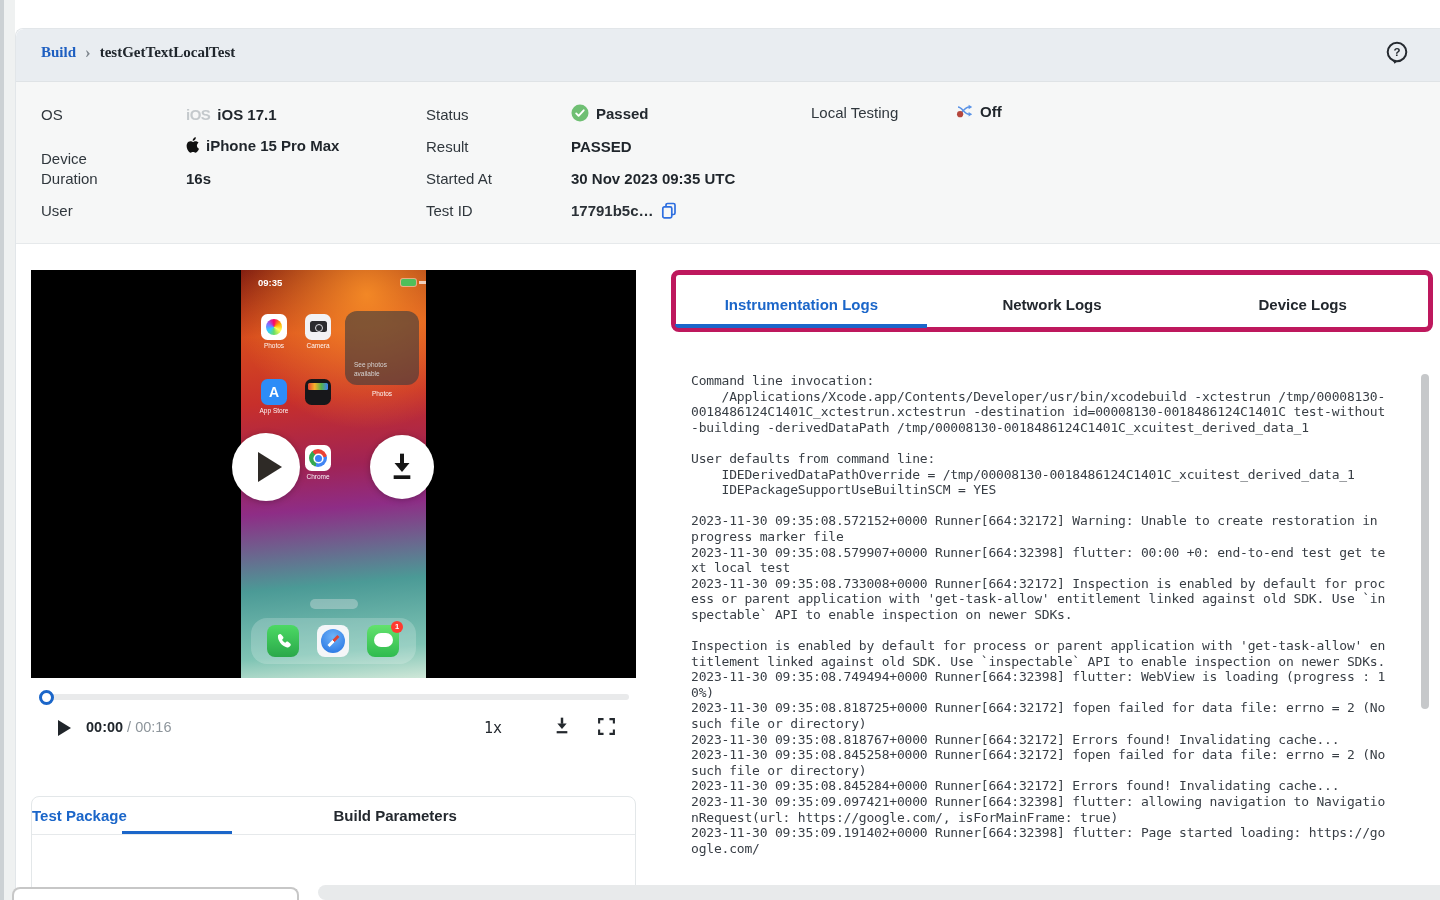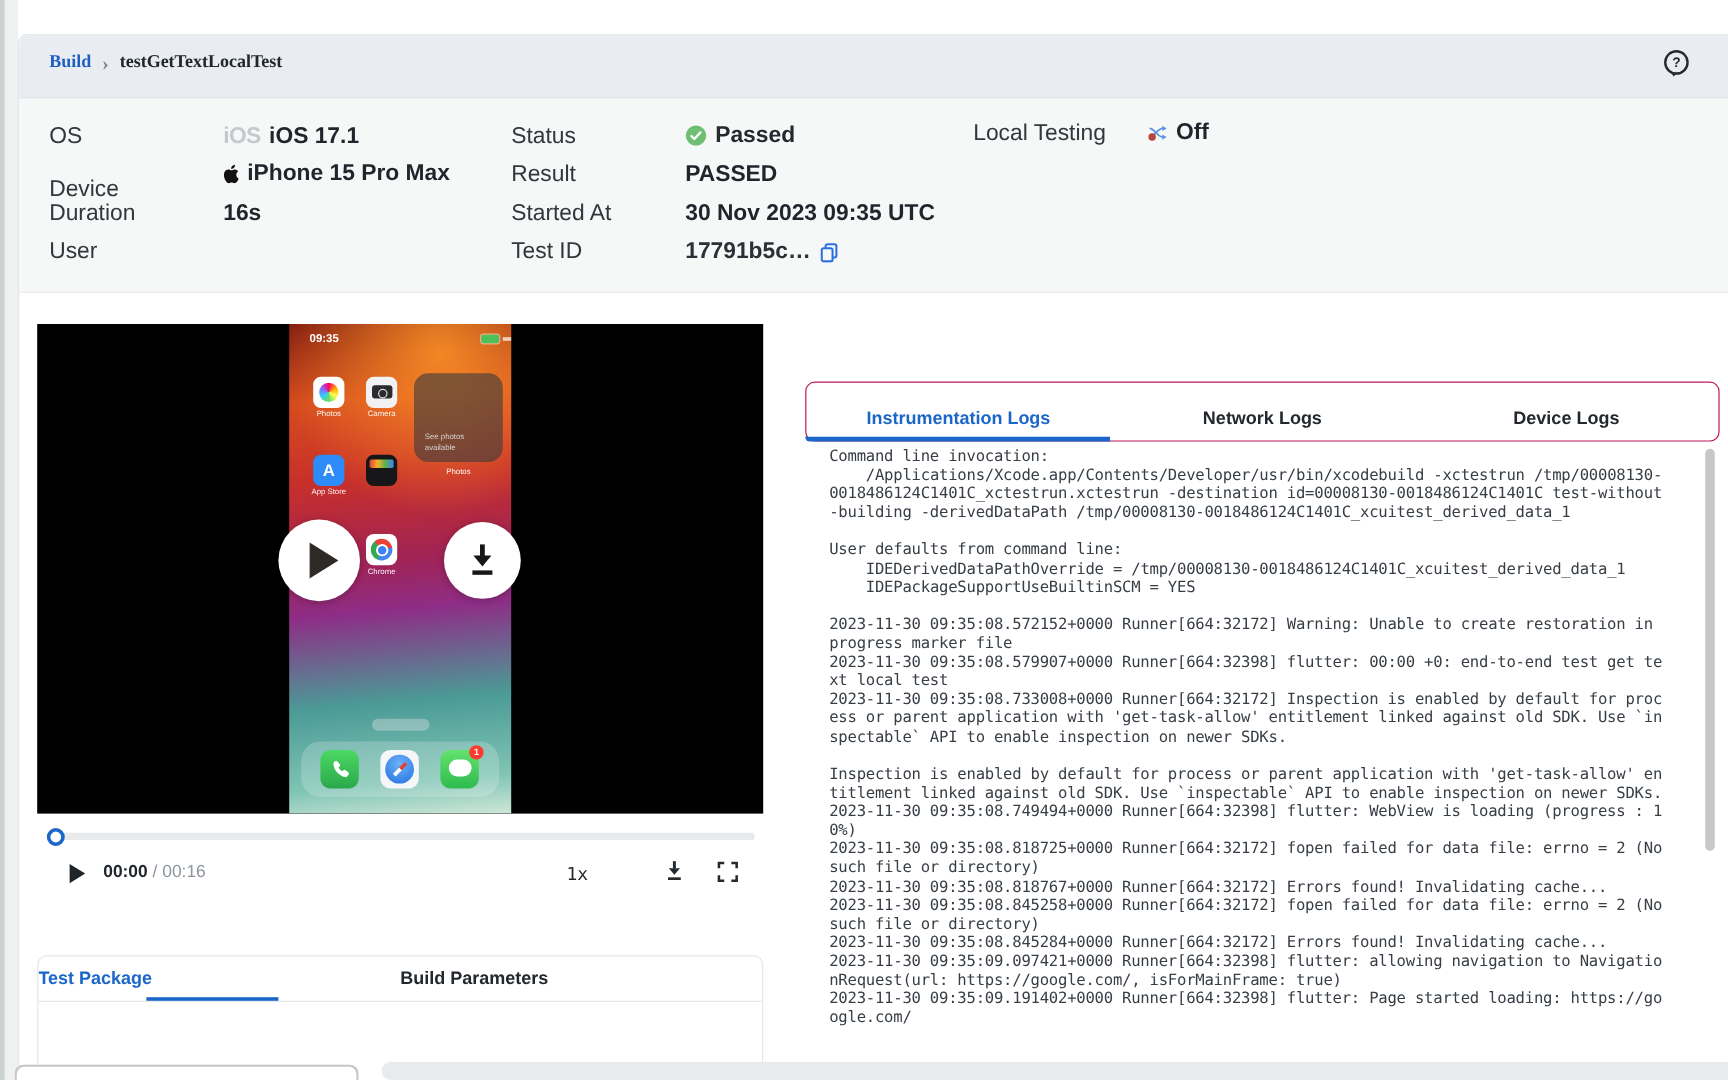--- a/index.html
+++ b/index.html
@@ -17,21 +17,21 @@
   
   .crumbbar { position:absolute; left:0; top:0; width:1425px; height:52px; background:#e9edf1; border-top-left-radius:8px; }
   .crumb { position:absolute; left:25px; top:15px; display:flex; align-items:center; gap:9px; font-size:15px;font-family:Liberation Serif, serif; }
   .crumb .parent { color:#1e5fc1; font-weight:600; cursor:pointer; }
   .crumb .sep { color:#7d858d; font-size:17px; line-height:15px; font-weight:600; }
   .crumb .current { color:#20262c; font-weight:700; }
   .helpbtn { position:absolute; right:30px; top:10px; width:28px; height:30px; cursor:pointer; }
 
   
   .metaband { position:absolute; left:0; top:52px; width:1425px; height:162px; background:#f6f7f7; border-top:1px solid #dfe3e6; }
-  .mfield { position:absolute; font-size:19px; white-space:nowrap; display:flex; align-items:center; gap:7px; height:20px; }
+  .mfield { position:absolute; font-size:15px; white-space:nowrap; display:flex; align-items:center; gap:7px; height:20px; }
   .mlabel { color:#30373d; }
   .mval { color:#1f252b; font-weight:700; }
   .mval-reg { color:#2a3036; font-weight:700; }
   .semib { font-weight:600; color:#23292f; }
   .ios-glyph { color:#c4c9cc; font-weight:700; letter-spacing:-0.5px; }
 
   
   .mainline { position:absolute; left:0; top:214px; width:1425px; height:1px; background:#e6e9eb; }
 
   
@@ -80,36 +80,36 @@
   .play-big i { display:block; width:0; height:0; margin-left:7px; border-left:24px solid #2e2a26; border-top:15px solid transparent; border-bottom:15px solid transparent; }
   .dl-big { left:339px; top:165px; width:64px; height:64px; }
 
   
   .ptrack { position:absolute; left:30px; top:665px; width:583px; height:6px; border-radius:3px; background:#e9eaeb; cursor:pointer; }
   .pknob { position:absolute; left:23px; top:661px; width:15px; height:15px; border-radius:50%; background:#fff; border:3px solid #1b66c9; cursor:pointer; }
   .c-play { position:absolute; left:42px; top:691px; width:0; height:0; border-left:13px solid #20252a; border-top:8px solid transparent; border-bottom:8px solid transparent; cursor:pointer; }
   .c-time { position:absolute; left:70px; top:690px; font-size:14.5px; }
   .c-time .cur { font-weight:700; color:#20262c; }
   .c-time .dur { color:#8d959b; }
-  .c-speed { position:absolute; left:456px; top:690px; font-size:15px; color:#23282e; font-weight:500; cursor:pointer; font-family:"DejaVu Sans Mono", monospace; }
+  .c-speed { position:absolute; left:468px; top:690px; font-size:15px; color:#23282e; font-weight:500; cursor:pointer; font-family:"DejaVu Sans Mono", monospace; }
   .c-dl { position:absolute; left:536px; top:687px; cursor:pointer; }
   .c-fs { position:absolute; left:581px; top:688px; cursor:pointer; }
 
   
   .tpcard { position:absolute; left:15px; top:767px; width:605px; height:125px; border:1px solid #e3e7e9; border-radius:8px; background:#fff; overflow:hidden; }
   .tptabs { position:relative; height:38px; border-bottom:1px solid #e6e9eb; display:flex; }
   .tptab { width:50%; text-align:left; line-height:38px; font-size:15px; font-weight:600; color:#23282e; cursor:pointer; }
   .tptab.active { color:#1b66c9; }
   .tpunderline { position:absolute; left:90px; bottom:0; width:110px; height:3px; background:#1b66c9; }
   .idrow { position:absolute; left:0; top:39px; width:603px; height:37px; background:#f3f4f5; font-family:"DejaVu Sans Mono", monospace; font-size:13px; }
   .idrow .k { position:absolute; left:35px; top:11px; font-weight:700; color:#22272c; }
   .idrow .v { position:absolute; right:38px; top:11px; color:#2c3238; }
 
   
-  .loghead { position:absolute; left:655px; top:241px; width:762px; height:50px; background:#fff; border:1px solid #be185d; border-radius:8px; display:flex;margin-top:48px; }
+  .loghead { position:absolute; left:655px; top:241px; width:762px; height:62px; background:#fff; border:5px solid #be185d; border-radius:8px; display:flex; }
   .logtab { width:33.333%; text-align:center; line-height:60px; font-size:15px; font-weight:600; color:#23282e; cursor:pointer; position:relative; }
   .logtab.active { color:#1b66c9; }
   .logtab.active:after { content:""; position:absolute; left:-1px; right:0; bottom:-1px; height:4px; background:#1b66c9; border-bottom-left-radius:8px; }
   .logpre { position:absolute; left:675px; top:344px; width:698px; font-family:"DejaVu Sans Mono", monospace; font-size:13px; line-height:15.6px;
             letter-spacing:-0.2px; color:#383e45; white-space:pre-wrap; word-break:break-all; }
   .logscroll { position:absolute; left:1405px; top:345px; width:8px; height:335px; border-radius:4px; background:#c6c8ca; cursor:pointer; }
 
   
   .strip-left { position:absolute; left:12px; top:887px; width:287px; height:13px; background:#fff; border:2px solid #c7c7c7; border-bottom:none; border-radius:8px 8px 0 0; z-index:50; cursor:pointer; }
   .strip-right { position:absolute; left:318px; top:885px; width:1122px; height:15px; background:#e8eaeb; border-radius:8px 0 0 8px; z-index:50; cursor:pointer; }

